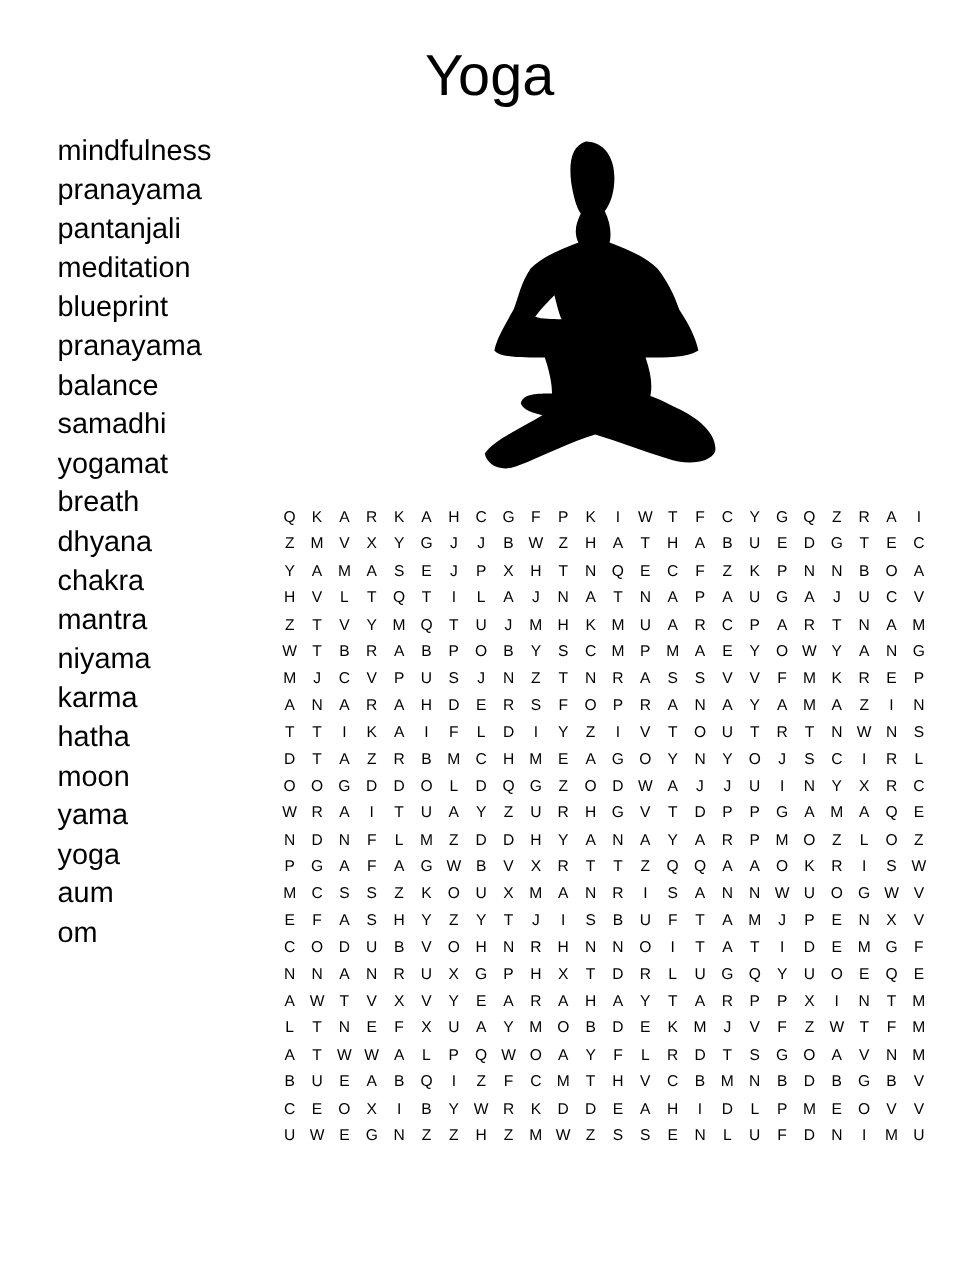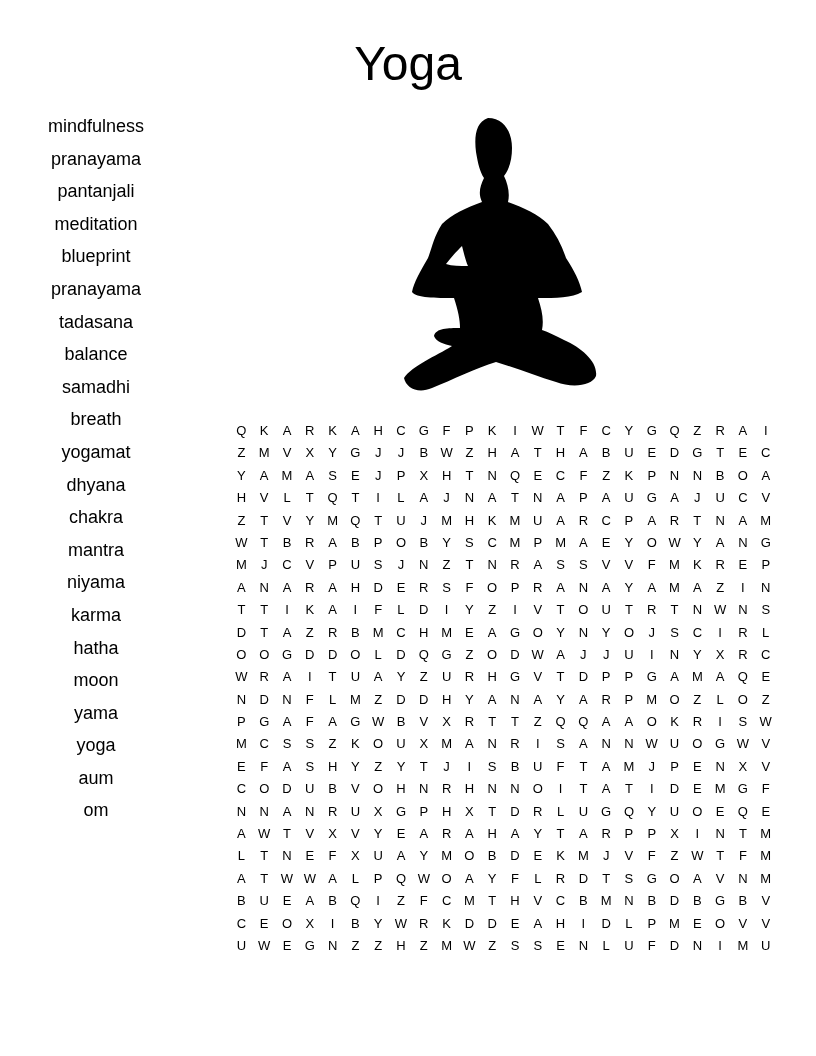--- a/index.html
+++ b/index.html
@@ -28,25 +28,24 @@
     }
     .word-list {
       position: absolute;
       left: 48px;
       top: 110px;
       margin: 0;
       padding: 0;
       list-style: none;
     }
     .word-list li {
-      font-size: 18px;
+      font-size: 24px;
       height: 32.6px;
       line-height: 32.6px;
       white-space: nowrap;
-      text-align: center;
     }
     .figure {
       position: absolute;
       left: 396px;
       top: 114px;
       width: 206px;
       height: 280px;
     }
     .grid {
       position: absolute;
@@ -68,25 +67,24 @@
 
 <h1 class="title">Yoga</h1>
 
 <ul class="word-list" id="word-list">
     <li>mindfulness</li>
     <li>pranayama</li>
     <li>pantanjali</li>
     <li>meditation</li>
     <li>blueprint</li>
     <li>pranayama</li>
-    <li>tadasana</li>
     <li>balance</li>
     <li>samadhi</li>
+    <li>yogamat</li>
     <li>breath</li>
-    <li>yogamat</li>
     <li>dhyana</li>
     <li>chakra</li>
     <li>mantra</li>
     <li>niyama</li>
     <li>karma</li>
     <li>hatha</li>
     <li>moon</li>
     <li>yama</li>
     <li>yoga</li>
     <li>aum</li>

